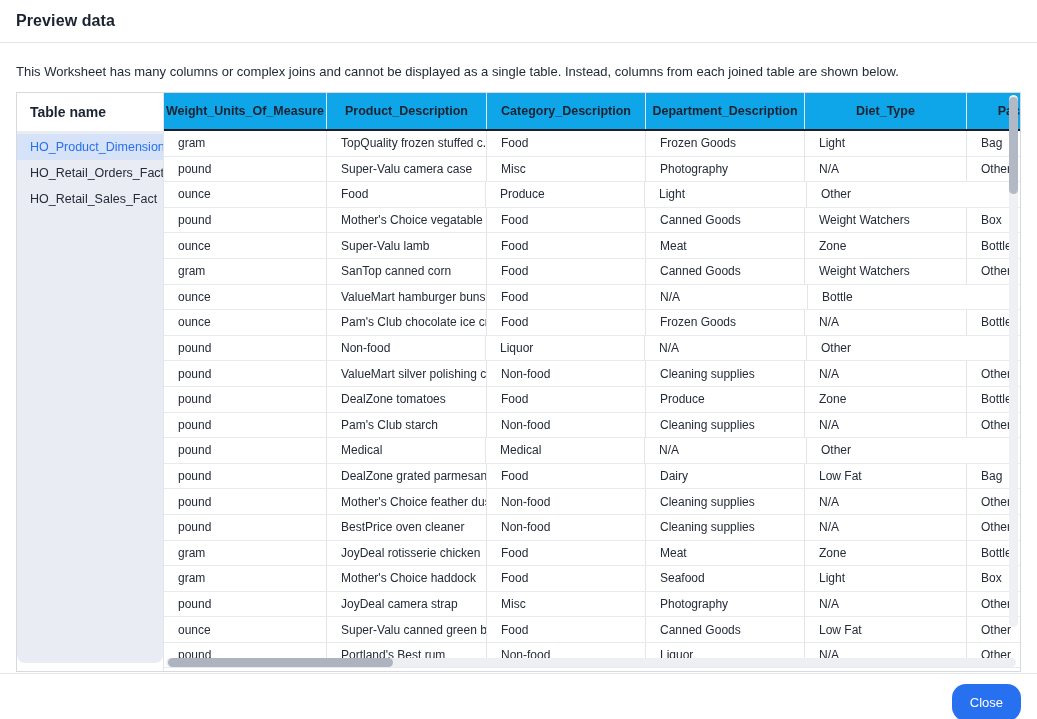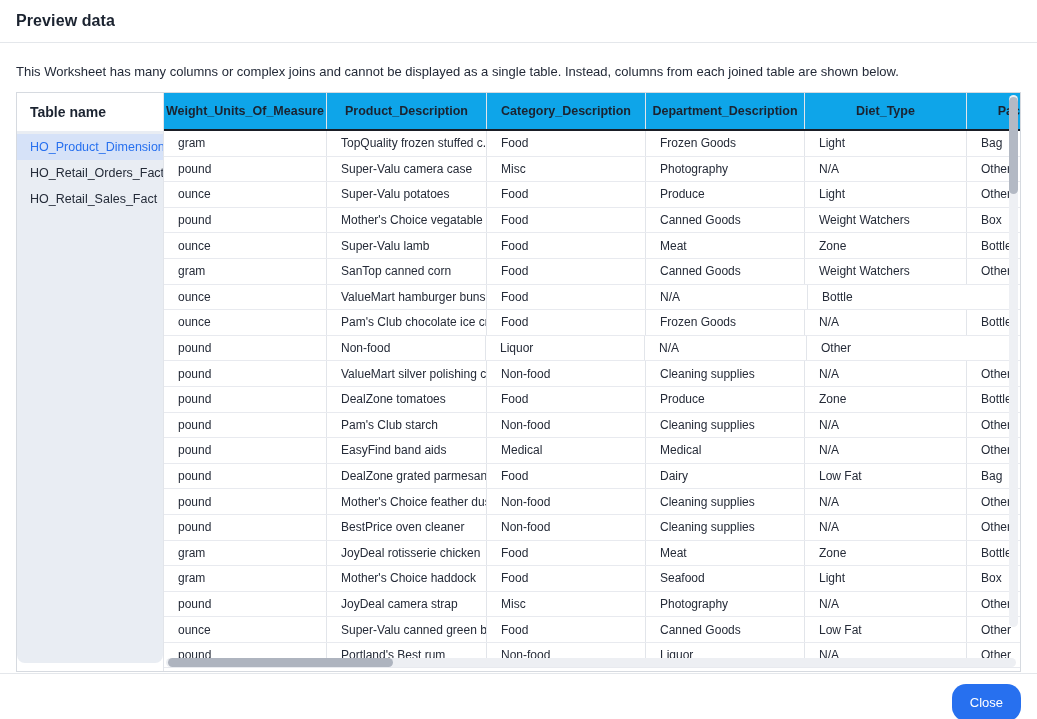--- a/index.html
+++ b/index.html
@@ -125,21 +125,20 @@
         <div class="tr">
           <div class="td c0">pound</div>
           <div class="td c1">Super-Valu camera case</div>
           <div class="td c2">Misc</div>
           <div class="td c3">Photography</div>
           <div class="td c4">N/A</div>
           <div class="td c5">Other</div>
         </div>
         <div class="tr">
           <div class="td c0">ounce</div>
-          <div class="td c1">Super-Valu potatoes</div>
           <div class="td c2">Food</div>
           <div class="td c3">Produce</div>
           <div class="td c4">Light</div>
           <div class="td c5">Other</div>
         </div>
         <div class="tr">
           <div class="td c0">pound</div>
           <div class="td c1">Mother's Choice vegatable ...</div>
           <div class="td c2">Food</div>
           <div class="td c3">Canned Goods</div>
@@ -203,21 +202,20 @@
         <div class="tr">
           <div class="td c0">pound</div>
           <div class="td c1">Pam's Club starch</div>
           <div class="td c2">Non-food</div>
           <div class="td c3">Cleaning supplies</div>
           <div class="td c4">N/A</div>
           <div class="td c5">Other</div>
         </div>
         <div class="tr">
           <div class="td c0">pound</div>
-          <div class="td c1">EasyFind band aids</div>
           <div class="td c2">Medical</div>
           <div class="td c3">Medical</div>
           <div class="td c4">N/A</div>
           <div class="td c5">Other</div>
         </div>
         <div class="tr">
           <div class="td c0">pound</div>
           <div class="td c1">DealZone grated parmesan...</div>
           <div class="td c2">Food</div>
           <div class="td c3">Dairy</div>

